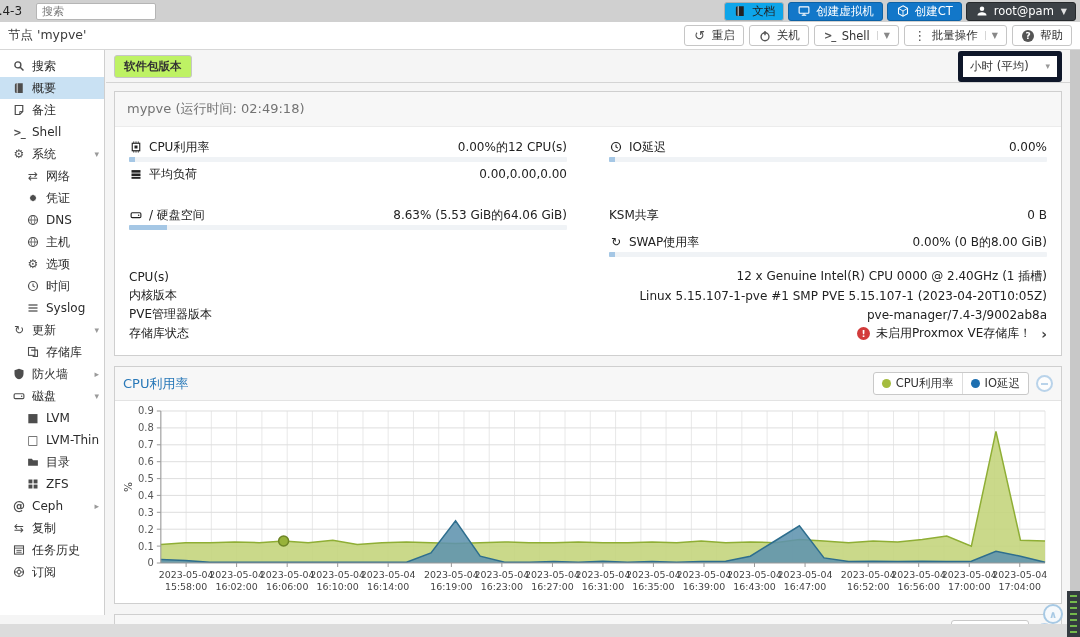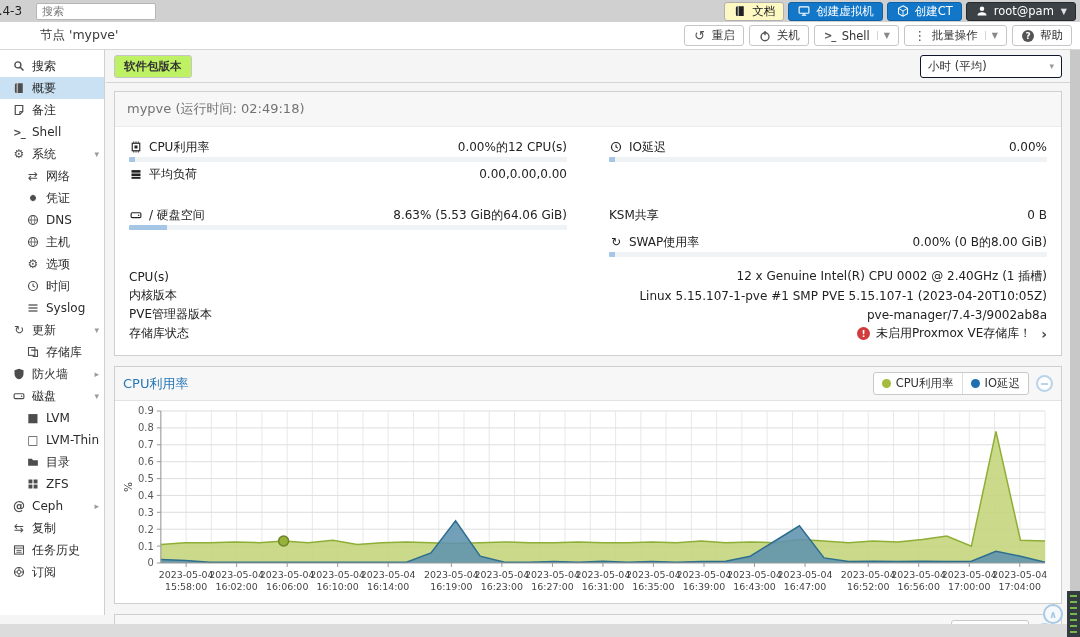--- a/index.html
+++ b/index.html
@@ -15,29 +15,29 @@
 
   
   .topbar { position:absolute; left:0; top:0; right:0; height:22px; background:#d0d0d0;
     display:flex; align-items:center; gap:6px; padding-right:4px; }
   .logo-clip { width:30px; overflow:hidden; white-space:nowrap; font-size:12px; color:#222; }
   .logo-clip span { display:inline-block; margin-left:-9px; }
   .search { width:120px; height:17px; border:1px solid #b5b5b5; border-radius:2px; background:#fff;
     font-size:11px; padding:1px 5px; font-family:inherit; color:#333; outline:none; }
   .hbtn { display:flex; align-items:center; gap:5px; height:19px; padding:0 8px; font-size:11.5px;
     border-radius:3px; white-space:nowrap; cursor:default; font-family:inherit; }
-  .hbtn.light { background:#fef9c3; border:1px solid #b0b0b0; color:#222; }
+  .hbtn.light { background:#0ea5e9; border:1px solid #b0b0b0; color:#222; }
   .hbtn.primary { background:#1277c9; border:1px solid #0d61a4; color:#fff; }
   .hbtn.dark { background:#3c4146; border:1px solid #26292c; color:#fff; }
   .hbtn .caret { font-size:8px; opacity:.85; margin-left:2px; }
 
   
   .nodebar { position:absolute; left:0; top:22px; right:0; height:28px; background:#fff;
     border-bottom:1px solid #d7d7d7; display:flex; align-items:center; padding:0 8px; gap:5px; }
-  .node-title { font-size:12.5px; color:#3a3a3a;margin-left:32px; }
+  .node-title { font-size:12.5px; color:#3a3a3a; }
   .nbtn { display:flex; align-items:center; gap:5px; height:21px; padding:0 8px; font-size:11.5px;
     background:#fff; border:1px solid #c6c6c6; border-radius:3px; color:#333; font-family:inherit; cursor:default; }
   .nbtn .i { color:#555; font-size:13px; }
   .nbtn .split-caret { border-left:1px solid #d5d5d5; padding-left:6px; margin-left:2px; color:#888; font-size:8px; }
   .qmark { width:12px; height:12px; border-radius:50%; background:#555; color:#fff; font-size:9px;
     font-weight:bold; display:inline-flex; align-items:center; justify-content:center; }
 
   
   .sidebar { position:absolute; left:0; top:50px; width:105px; bottom:22px; background:#fff;
     border-right:1px solid #cfcfcf; padding-top:5px; overflow:hidden; }
@@ -47,21 +47,21 @@
   .s-item.selected { background:#c9e1f3; }
   .s-icon { display:inline-flex; width:16px; justify-content:center; margin-right:5px; color:#4d4d4d; font-size:12px; flex:none; }
   .s-label { white-space:nowrap; }
   .s-exp { position:absolute; right:5px; color:#9a9a9a; font-size:9px; }
 
   
   .main { position:absolute; left:106px; top:50px; right:10px; bottom:0; background:#f5f5f5; overflow:hidden; }
   .ctoolbar { height:33px; display:flex; align-items:center; padding:0 8px; border-bottom:1px solid #d4d4d4; }
   .btn { background:#bef264; border:1px solid #c6c6c6; border-radius:3px; padding:3px 9px; font-size:11.5px;
     color:#333; font-family:inherit; cursor:default;font-weight:bold; }
-  .select { width:142px; background:#fff; border:1px solid #0f172a; border-radius:3px; padding:3px 7px;
+  .select { width:104px; background:#fff; border:5px solid #0f172a; border-radius:3px; padding:3px 7px;
     display:flex; align-items:center; justify-content:space-between; font-size:11.5px; color:#333; cursor:default; }
   .sel-caret { color:#999; font-size:9px; }
 
   .scrollpane { padding:8px; }
   .panel { background:#fff; border:1px solid #cfcfcf; }
   .panel-h { padding:8px 12px; font-size:13px; color:#737373; background:#f7f7f7; border-bottom:1px solid #ececec; }
 
   .stats { display:grid; grid-template-columns:1fr 1fr; column-gap:42px; padding:10px 14px 0; }
   .stat-row { height:27px; }
   .stat-gap { height:14px; }
@@ -501,21 +501,21 @@
                 </div>
                 <div class="bar">
                   <div class="fill" style="width:1.3%"></div>
                 </div>
               </div>
             </div>
           </div>
         <div class="inforows" id="inforows">
             <div class="info-row">
               <span>CPU(s)</span>
-              <span class="info-v">12 x Genuine Intel(R) CPU 0002 @ 2.40GHz (1 插槽)</span>
+              <span class="info-v">12 x Genuine Intel(R) CPU 0000 @ 2.40GHz (1 插槽)</span>
             </div>
             <div class="info-row">
               <span>内核版本</span>
               <span class="info-v">Linux 5.15.107-1-pve #1 SMP PVE 5.15.107-1 (2023-04-20T10:05Z)</span>
             </div>
             <div class="info-row">
               <span>PVE管理器版本</span>
               <span class="info-v">pve-manager/7.4-3/9002ab8a</span>
             </div>
             <div class="info-row">

